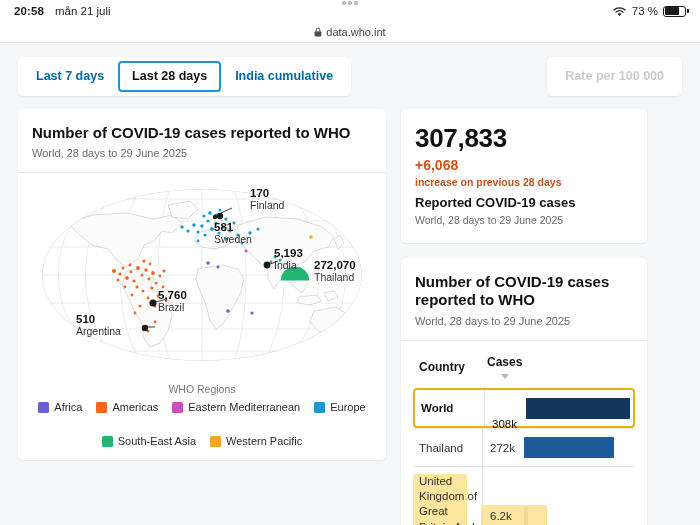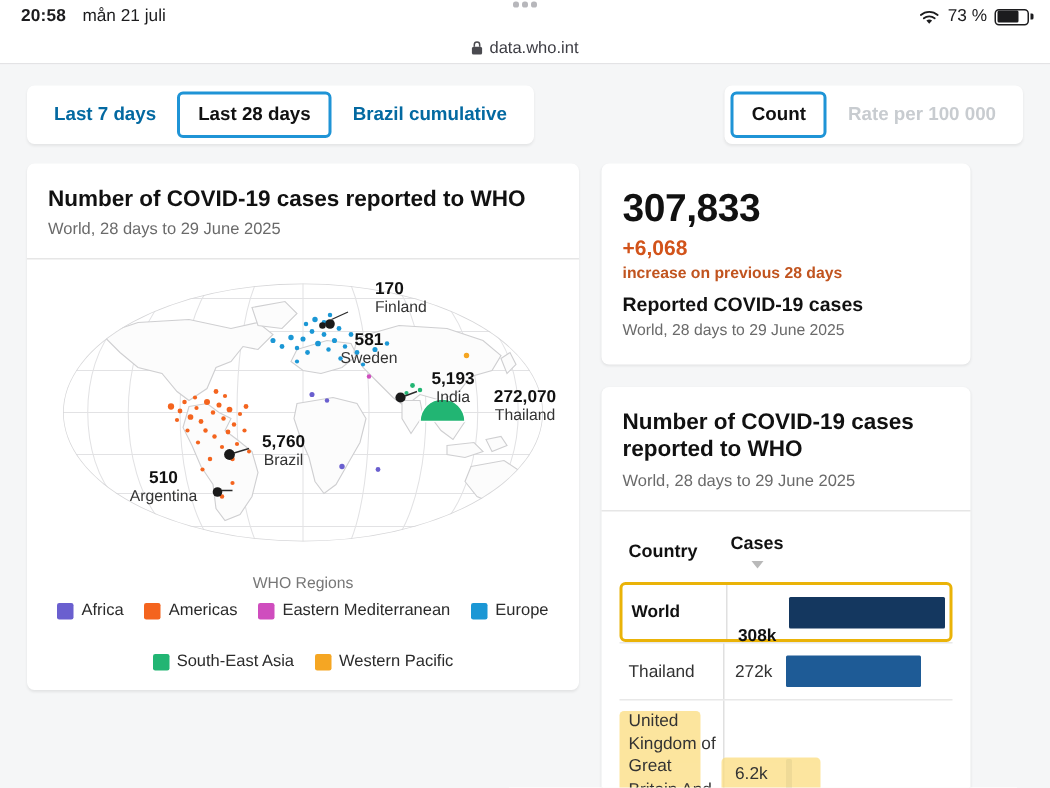--- a/index.html
+++ b/index.html
@@ -98,21 +98,21 @@
   .card-sub { font-size: 11px; color: #6a6a6a; margin-top: 5px; }
   .card-divider { height: 1px; background: #e6e6e6; }
 
   
   .map-wrap { position: relative; height: 206px; }
   .map-svg { position: absolute; left: 4px; top: 2px; }
 
   .mlabel { position: absolute; text-align: left; line-height: 1.08; }
   .mlabel .v { font-size: 11.5px; font-weight: 700; color: #111; display: block; white-space: nowrap; }
   .mlabel .n { font-size: 10.5px; font-weight: 400; color: #333; display: block; white-space: nowrap; }
-  .mlabel.ta-c { text-align: center; }
+  .mlabel.ta-c { }
 
   .legend { padding: 4px 10px 13px 10px; }
   .legend-title { text-align: center; font-size: 10.5px; color: #777; margin-bottom: 6px; }
   .legend-row {
     display: flex; justify-content: center; align-items: center;
     flex-wrap: wrap; gap: 4px 14px;
   }
   .legend-item { display: inline-flex; align-items: center; gap: 5px; }
   .legend-sw { width: 11px; height: 11px; border-radius: 1.5px; display: block; }
   .legend-lb { font-size: 11px; color: #2b2b2b; white-space: nowrap; }
@@ -147,21 +147,21 @@
     border: 2px solid #eab308; border-radius: 4px; height: 40px;
   }
   .td-country {
     width: 70px; display: flex; align-items: center;
     font-size: 11.5px; color: #333; padding-left: 6px;
     border-right: 1px solid #e0e0e0;
   }
   .trow.selected .td-country { font-weight: 700; color: #111; border-right: 1px solid #e0e0e0; }
   .td-cases { flex: 1; display: flex; align-items: center; gap: 7px; padding-left: 7px; }
   .cases-val { font-size: 11.5px; color: #333; min-width: 27px; }
-  .trow.selected .cases-val { font-weight: 700; color: #111; margin-top: 32px; }
+  .trow.selected .cases-val { font-weight: 400; color: #111; margin-top: 32px; }
   .bar { height: 21px; display: block; border-radius: 1px; }
 
   
   .trow-tall {
     display: flex; align-items: stretch; min-height: 88px;
     border-top: 1px solid #e8e8e8; position: relative;
   }
   .trow-tall .td-country {
     align-items: flex-start; padding-top: 7px; line-height: 1.32;
     display: block; width: 70px;
@@ -214,24 +214,23 @@
   <span>data.who.int</span>
 </div>
 <div class="browser-sep"></div>
 
 <div class="page">
 
   <div class="toolbar">
     <div class="segmented">
       <button class="seg-btn">Last 7 days</button>
       <button class="seg-btn active">Last 28 days</button>
-      <button class="seg-btn">Brazil cumulative</button>
+      <button class="seg-btn">India cumulative</button>
     </div>
     <div class="segmented">
-      <button class="seg-btn active">Count</button>
       <button class="seg-btn disabled">Rate per 100 000</button>
     </div>
   </div>
 
   <div class="cols">
 
     <div class="col-left">
       <div class="card">
         <div class="card-head">
           <div class="card-title">Number of COVID-19 cases reported to WHO</div>

